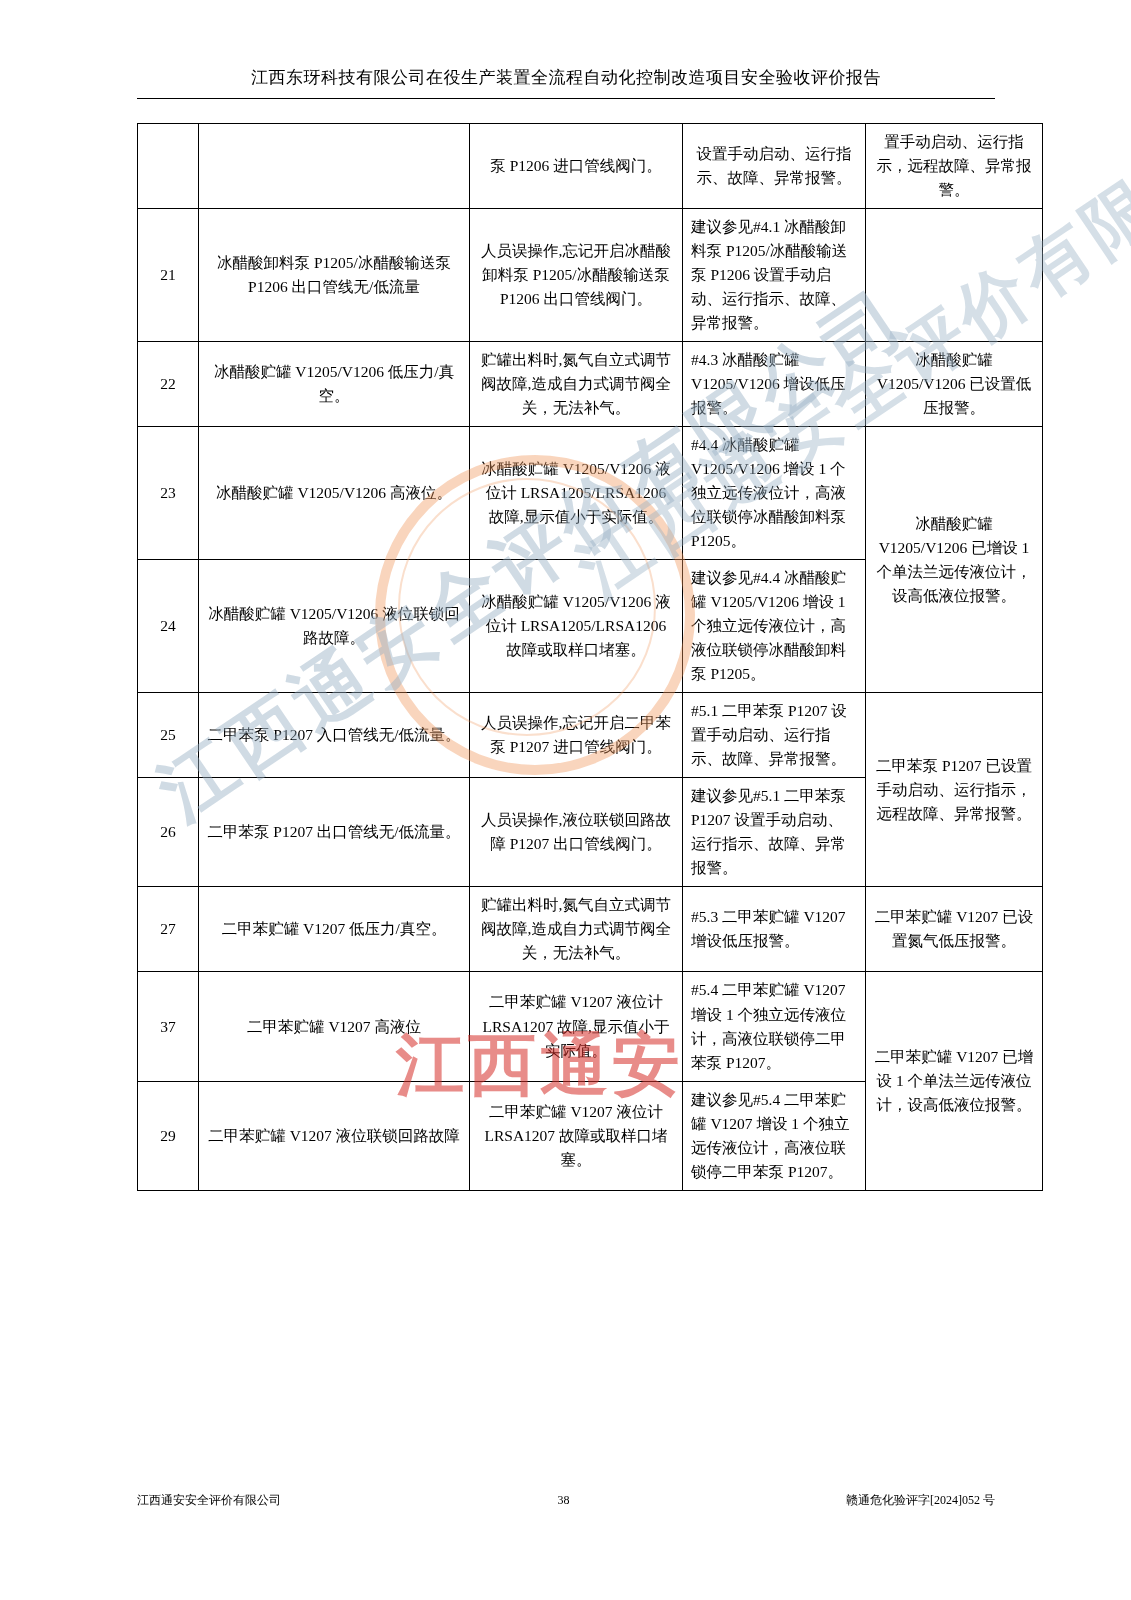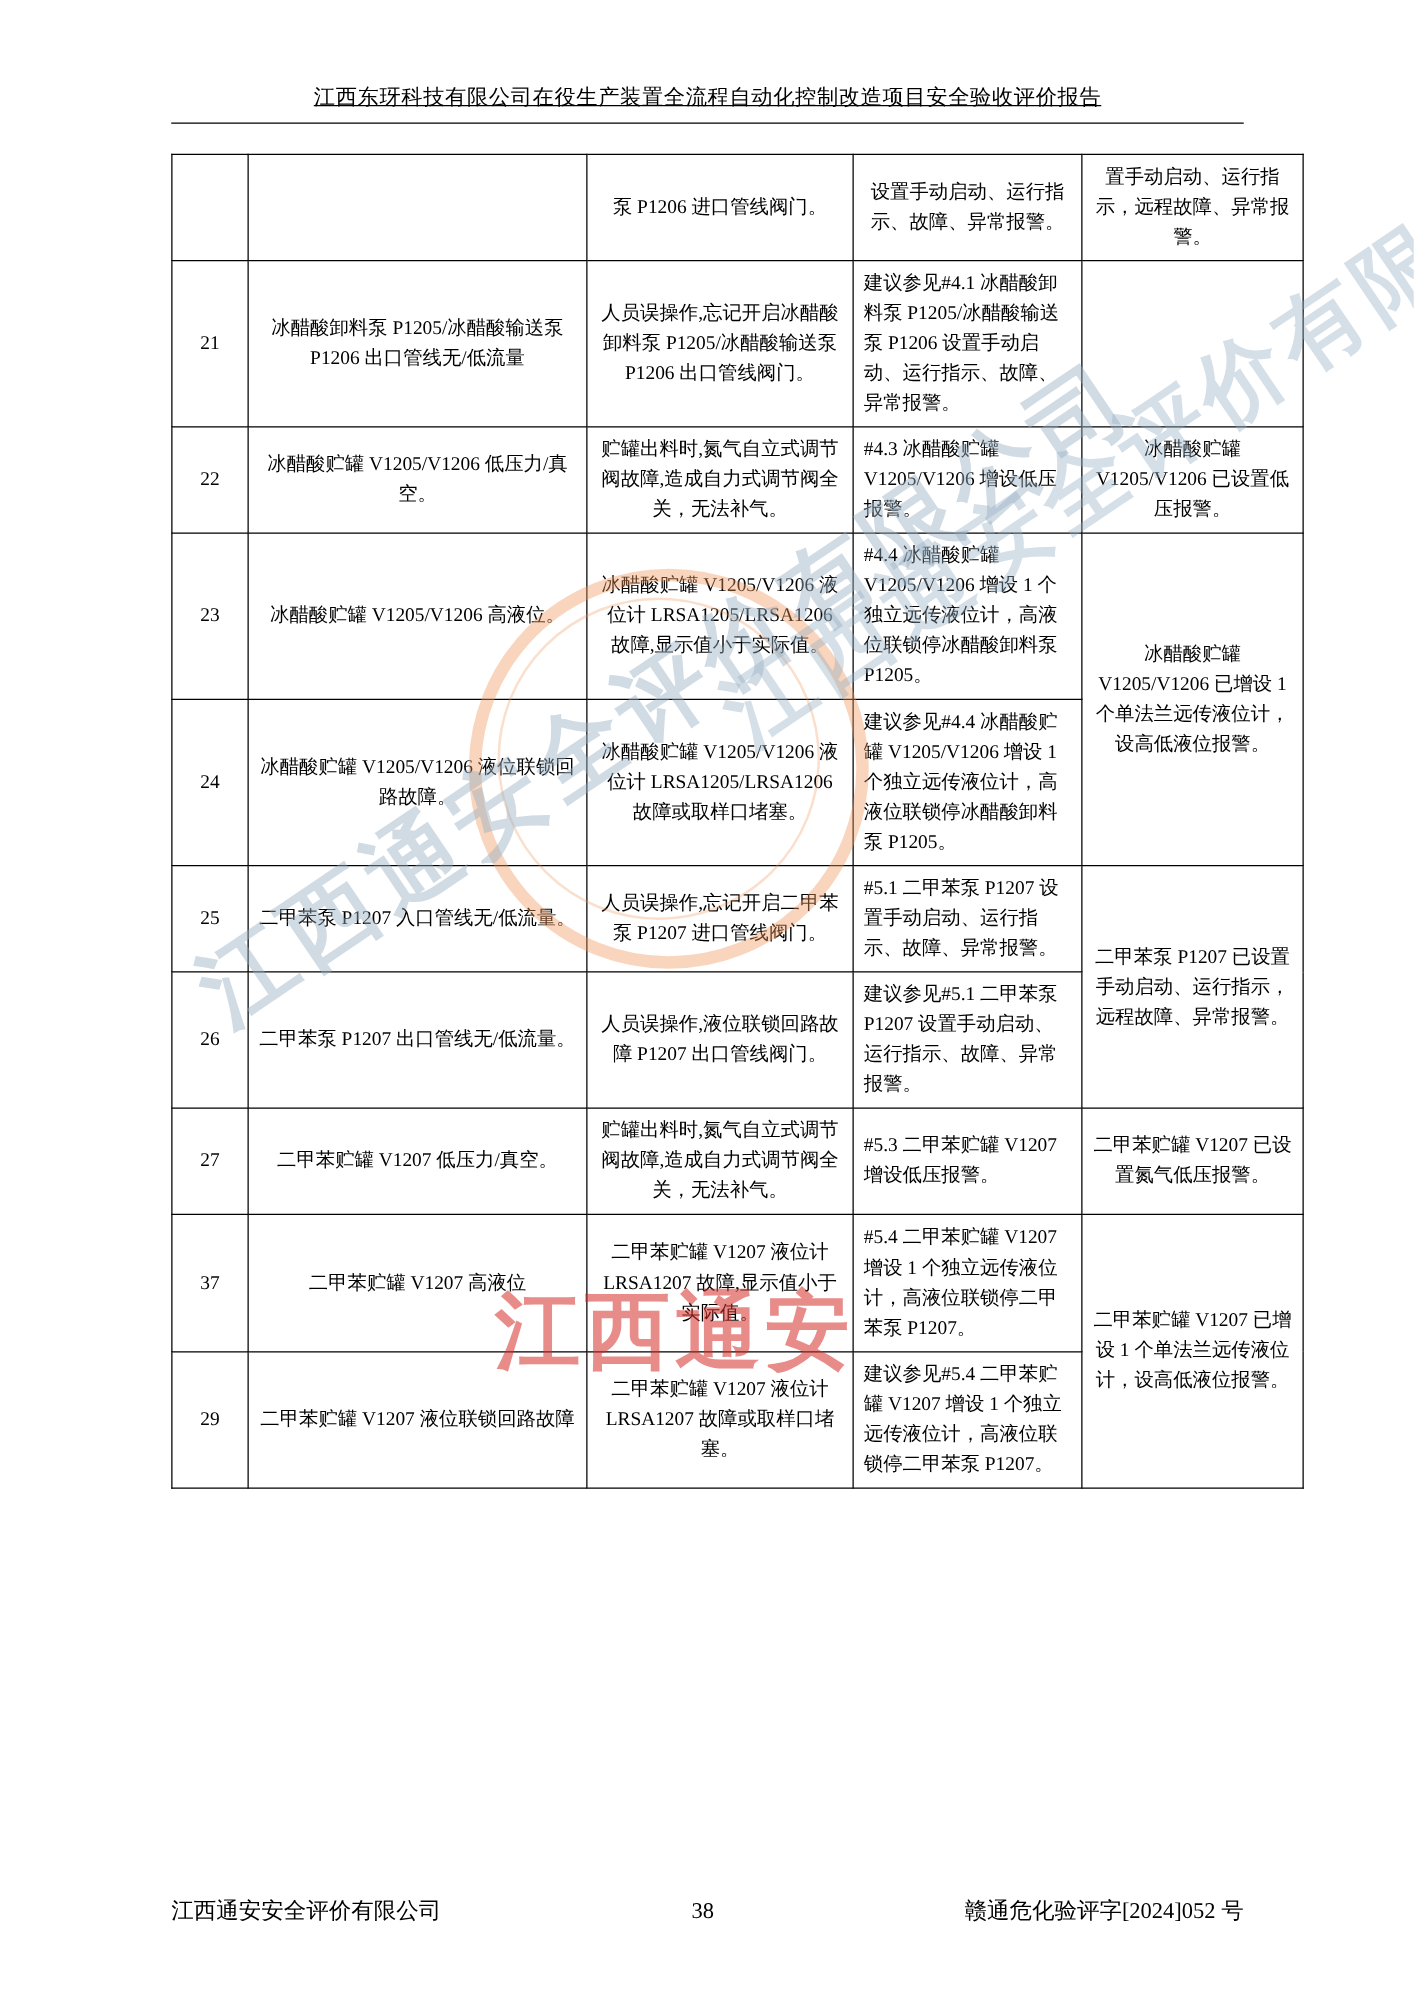--- a/index.html
+++ b/index.html
@@ -83,21 +83,20 @@
 
   
   .doc-header {
     position: absolute;
     left: 137px;
     top: 66px;
     width: 858px;
     text-align: center;
     font-size: 17px;
     letter-spacing: 0.5px;
-    text-decoration: underline;
   }
   .doc-header-rule {
     position: absolute;
     left: 137px;
     top: 98px;
     width: 858px;
     border-bottom: 1.6px solid #000;
   }
 
   
@@ -125,25 +124,24 @@
   td.c-sug    { width: 166px; text-align: left;   }
   td.c-stat   { width: 160px; text-align: center; font-family: Liberation Serif, serif; }
   td.c-sug.ctr { text-align: center; }
 
   
   .doc-footer {
     position: absolute;
     left: 137px;
     top: 1492px;
     width: 858px;
-    font-size: 18px;
+    font-size: 12px;
     display: flex;
     justify-content: space-between;
     align-items: center;
-    margin-top: 24px;
   }
   .doc-footer .mid { flex: 0 0 auto; }
   .doc-footer .left, .doc-footer .right { flex: 0 0 auto; }
 </style>
 </head>
 <body>
 
 <div class="page">
 
   <div class="wm-layer">

